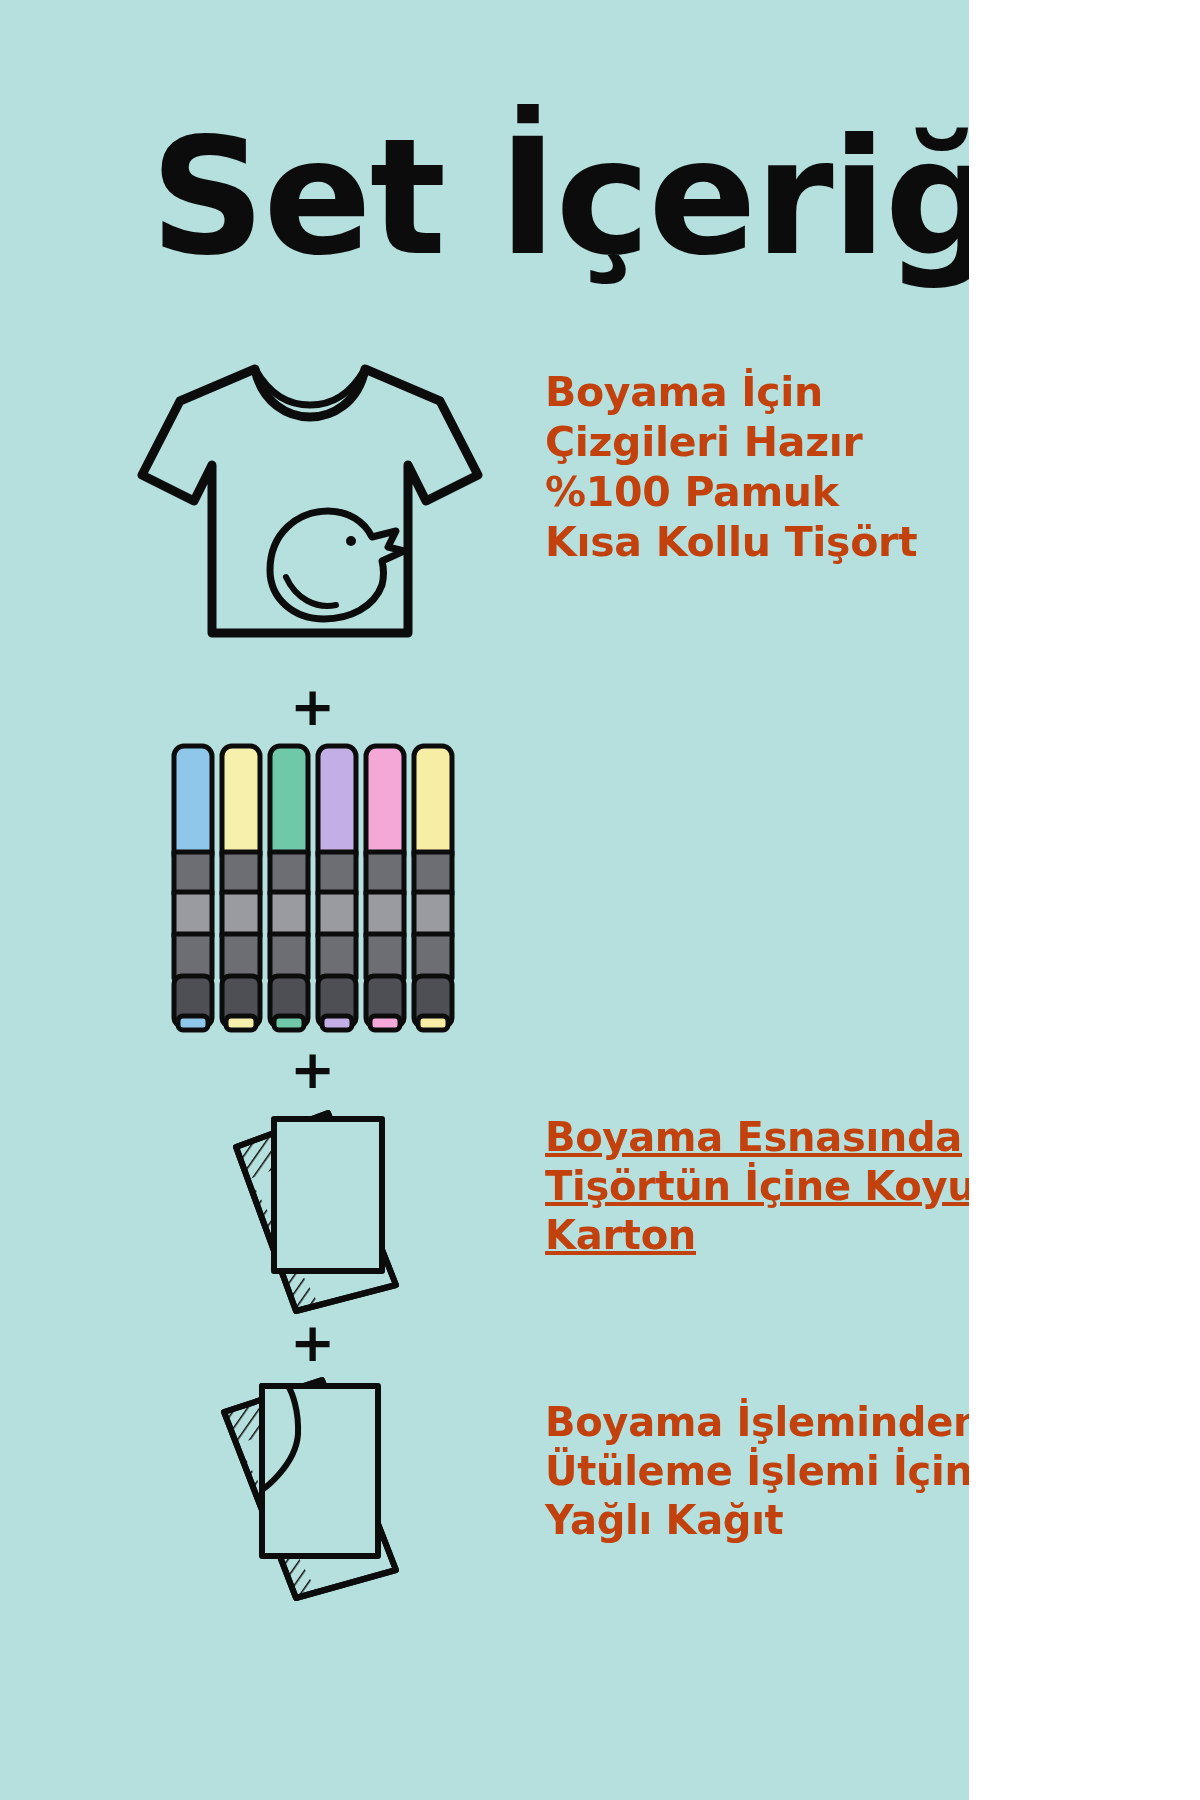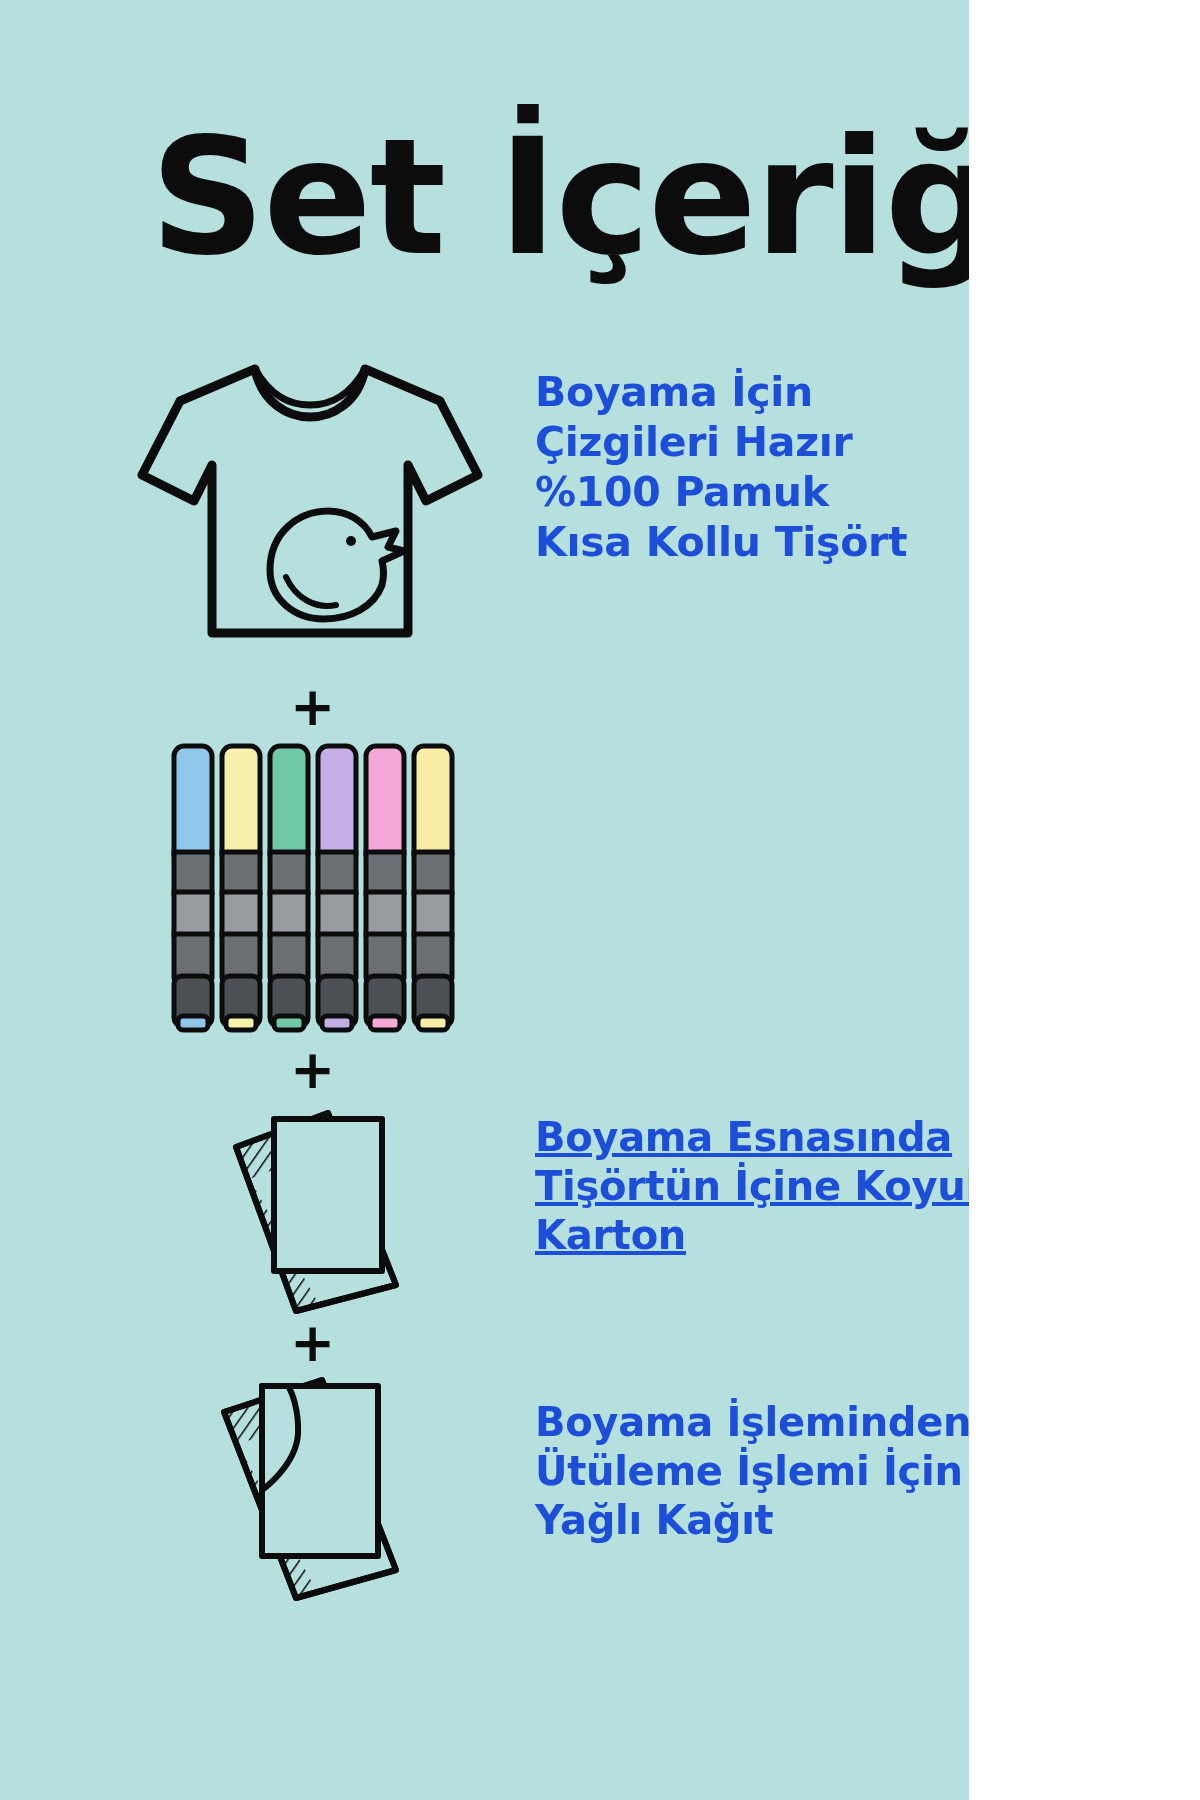--- a/index.html
+++ b/index.html
@@ -38,26 +38,27 @@
   .row {
     position: absolute;
     left: 0;
     width: 1200px;
   }
   .art {
     position: absolute;
   }
   .text-block {
     position: absolute;
-    color: #1d4ed8;
+    color: #c2410c;
     font-family: "DejaVu Sans", sans-serif;
     font-weight: 700;
     line-height: 1.22;
     letter-spacing: -0.3px;
     white-space: pre-line;
+    margin-left: 10px;
   }
 
   
   #row-tshirt { top: 355px; height: 300px; }
   #row-tshirt .art { left: 120px; top: 0; }
   #row-tshirt .text-block { left: 535px; top: 12px; font-size: 41px; }
 
   
   .plus {
     position: absolute;

